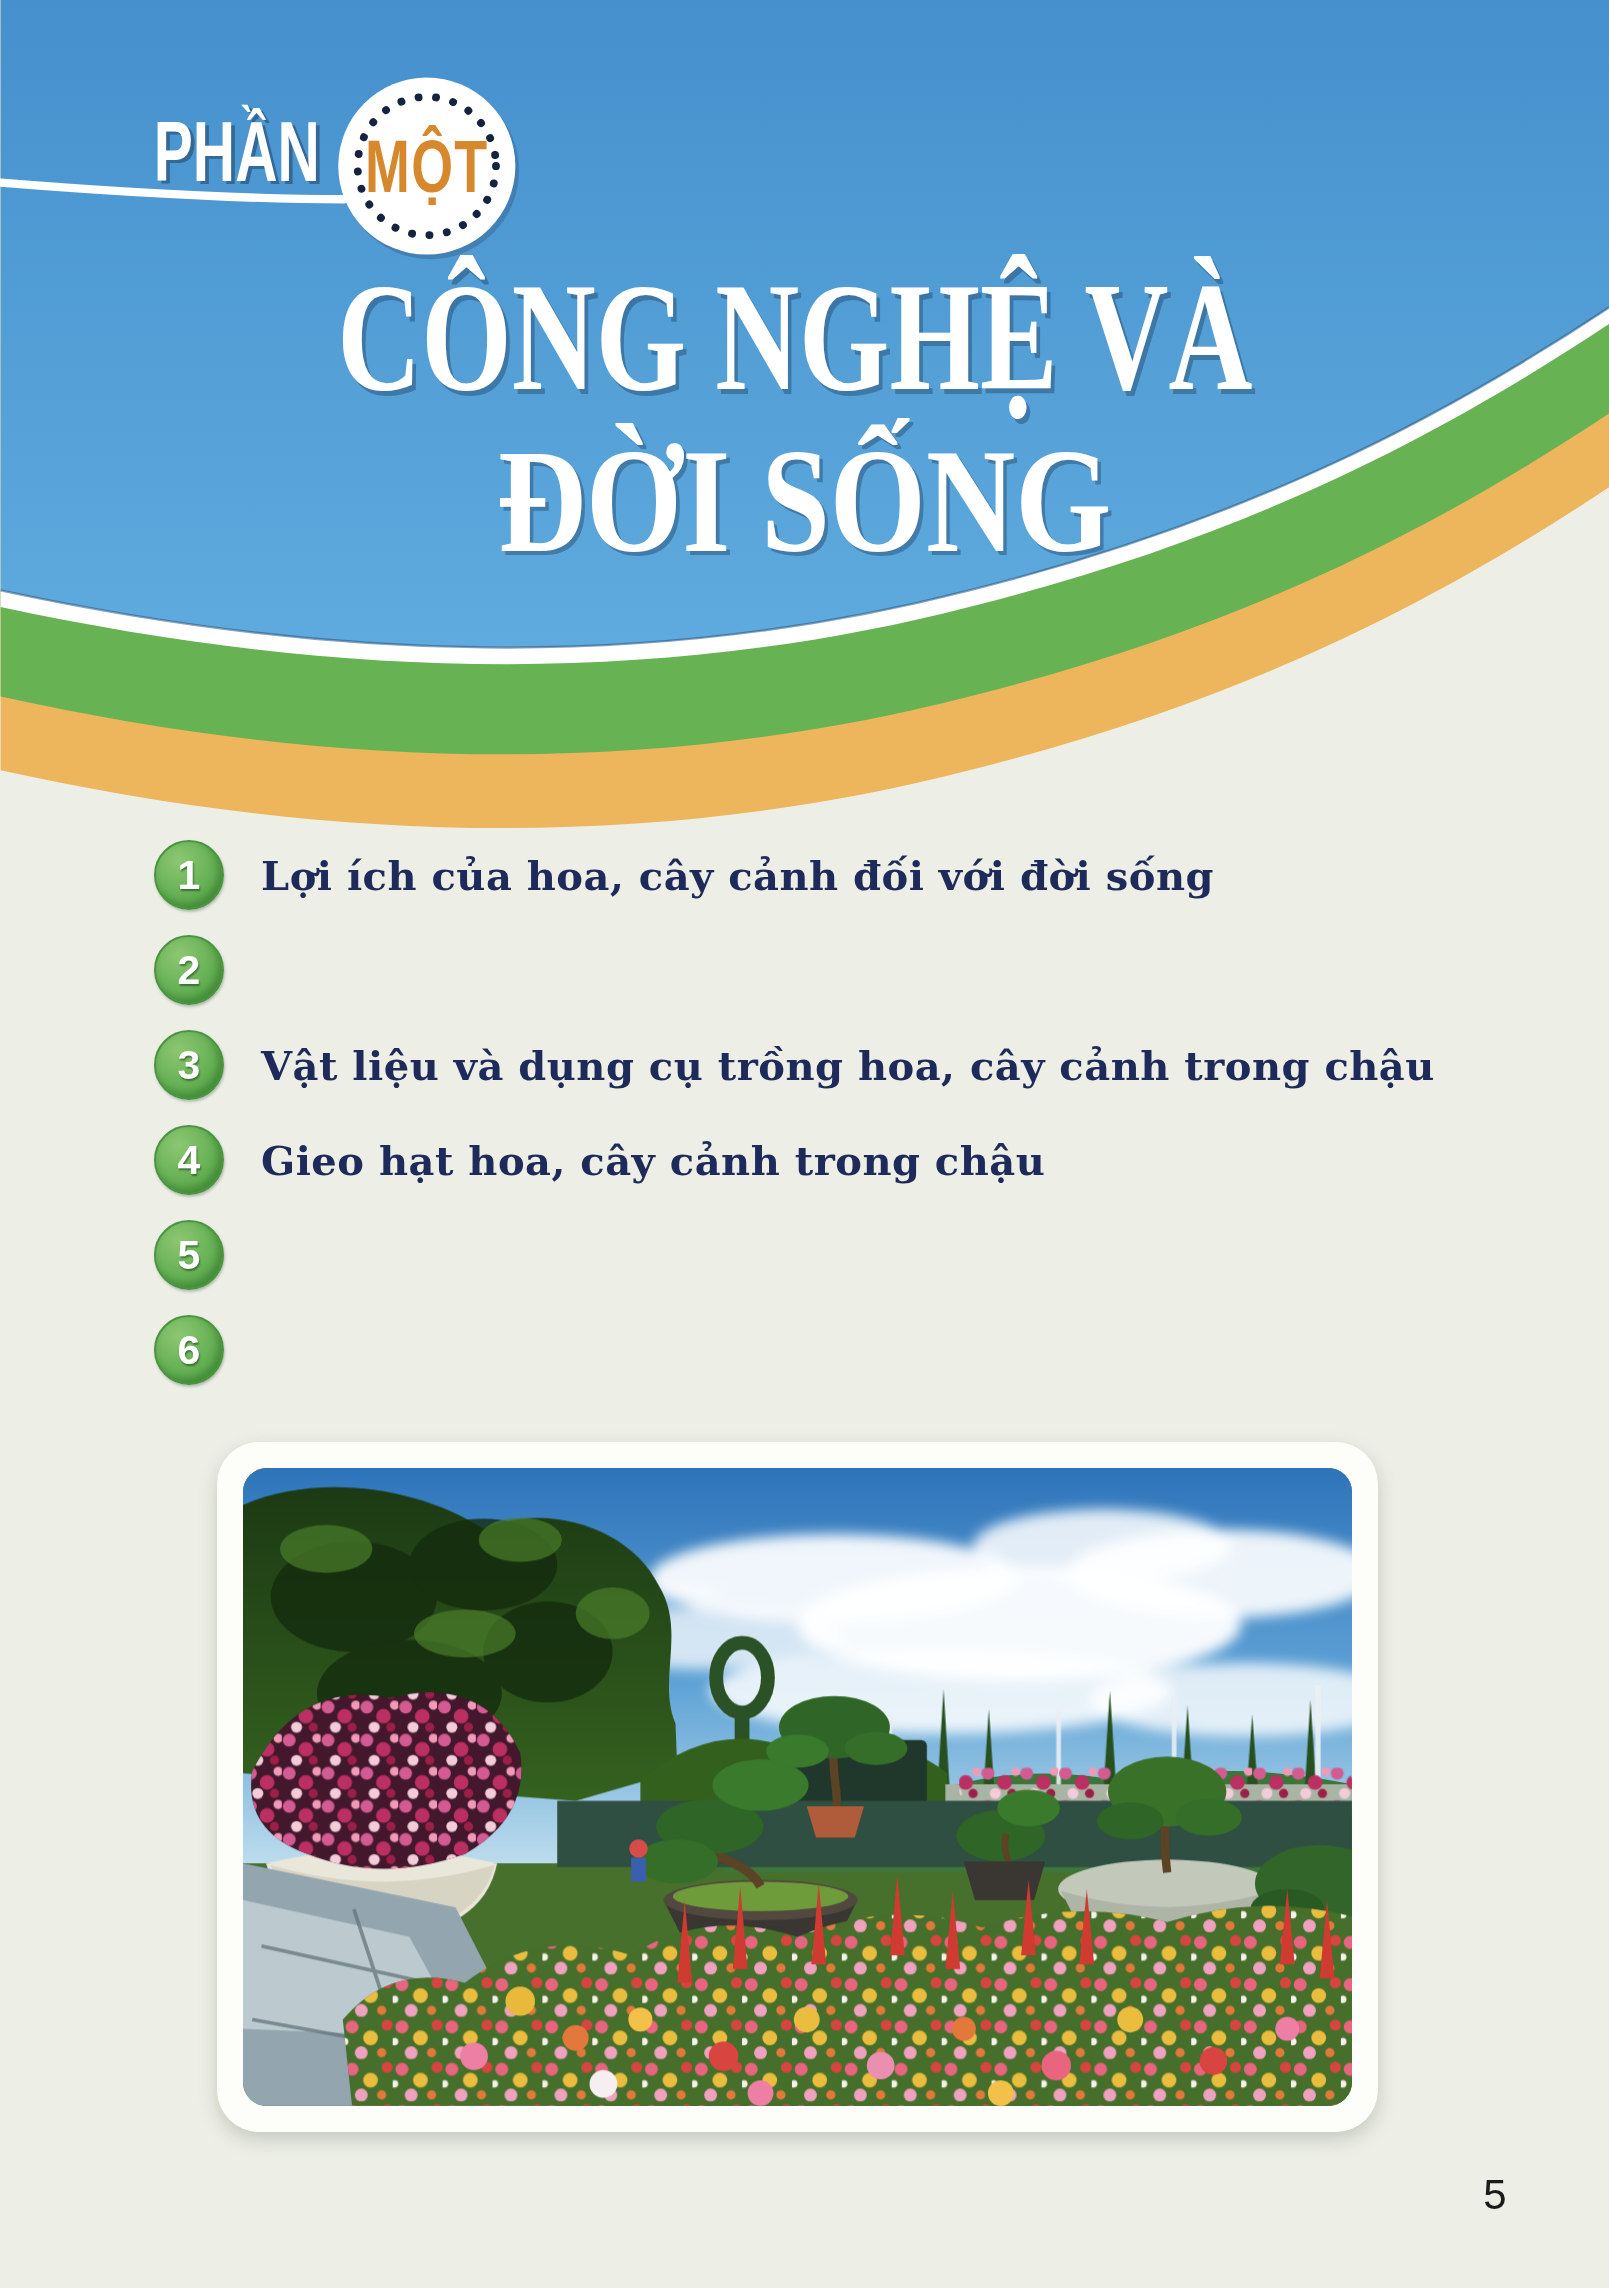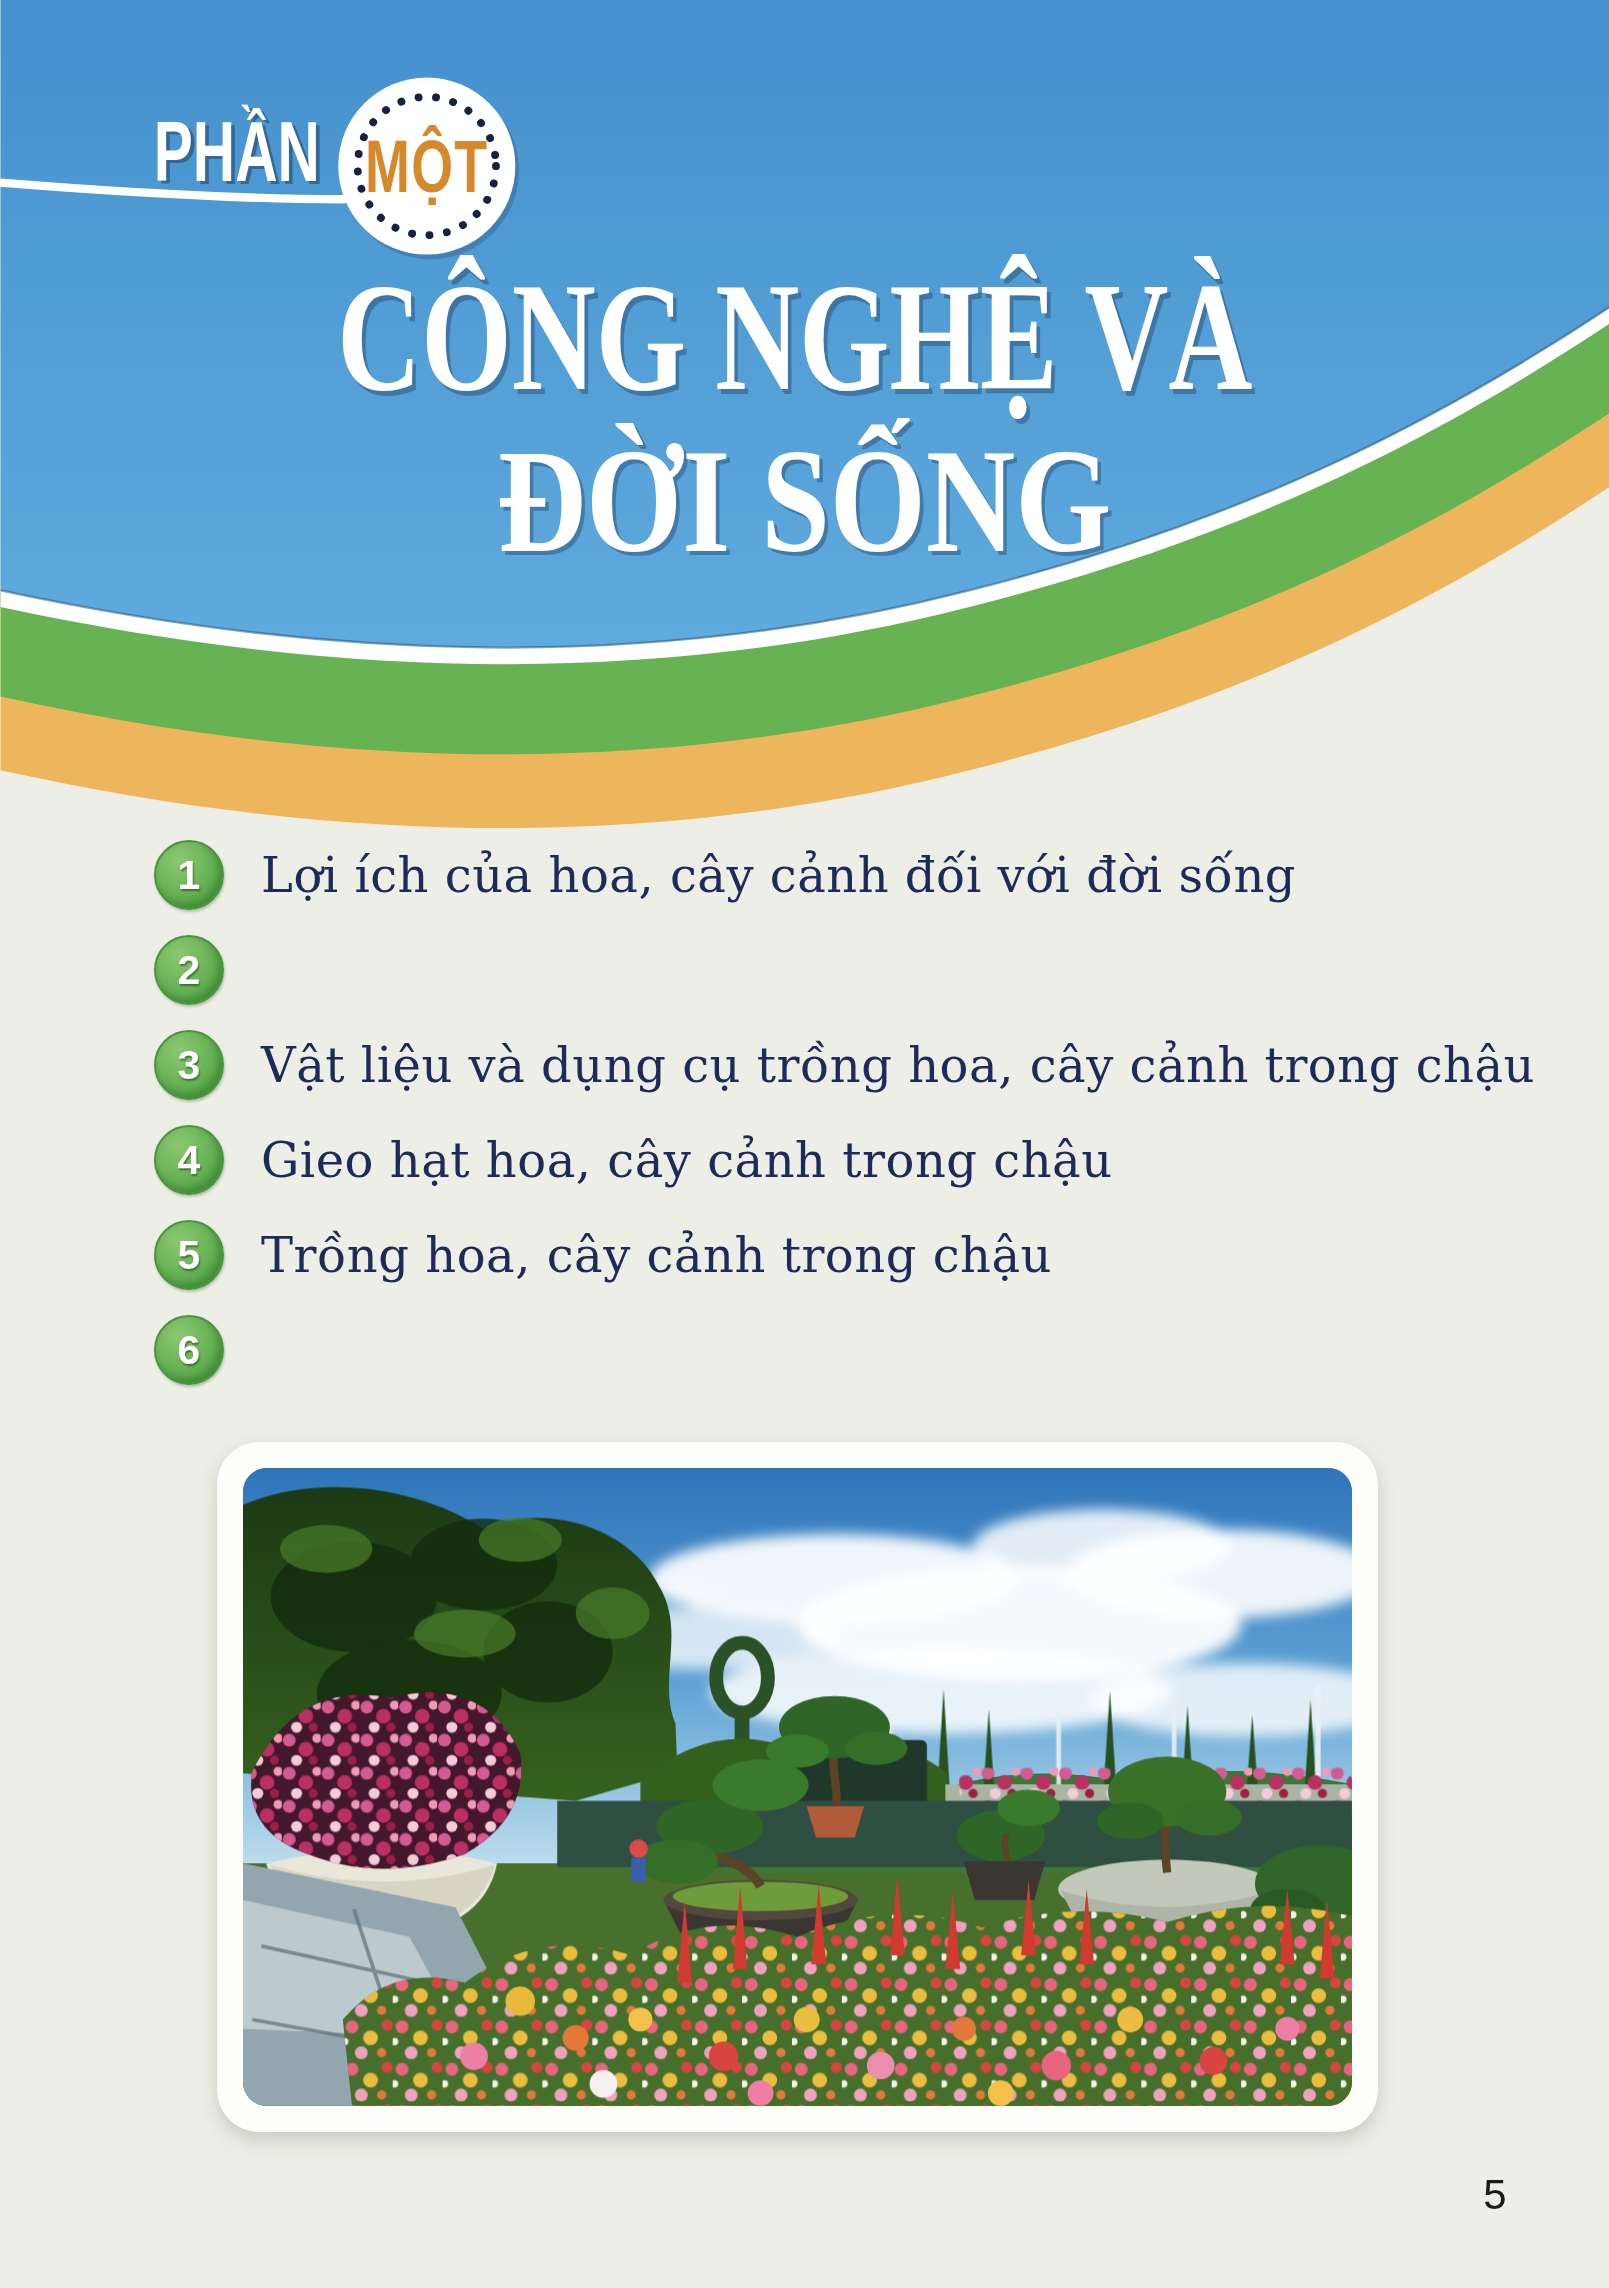--- a/index.html
+++ b/index.html
@@ -24,21 +24,21 @@
     border:2.8px solid #4a9440;box-sizing:border-box;
     box-shadow:inset -3.7px -4.6px 7.4px rgba(25,85,25,.35), 0.9px 1.8px 2.8px rgba(60,90,60,.35);
     color:#ffffff;font-weight:bold;font-size:41px;
     display:flex;align-items:center;justify-content:center;
     text-shadow:0.9px 1.8px 1.8px rgba(20,60,20,.55);
     font-family:"Liberation Sans",sans-serif;
   }
   .toc-label{
     margin-left:37px;
     font-family:"DejaVu Serif","Liberation Serif",serif;
-    font-weight:normal;font-size:48px;color:#1d2a5a;
+    font-weight:bold;font-size:40px;color:#1d2a5a;
     letter-spacing:0.5px;white-space:nowrap;
   }
   
   .photo-frame{
     position:absolute;left:217px;top:1442px;width:1161px;height:690px;
     background:#fdfdfa;border-radius:42px;box-sizing:border-box;padding:26px;
     box-shadow:0 7.4px 18.5px rgba(100,110,88,.28);
   }
   .photo-inner{
     width:100%;height:100%;border-radius:24px;overflow:hidden;background:#47702c;
@@ -105,21 +105,20 @@
     <div class="toc-item">
       <span class="toc-num">3</span>
       <span class="toc-label">Vật liệu và dụng cụ trồng hoa, cây cảnh trong chậu</span>
     </div>
     <div class="toc-item">
       <span class="toc-num">4</span>
       <span class="toc-label">Gieo hạt hoa, cây cảnh trong chậu</span>
     </div>
     <div class="toc-item">
       <span class="toc-num">5</span>
-      <span class="toc-label">Trồng hoa, cây cảnh trong chậu</span>
     </div>
     <div class="toc-item">
       <span class="toc-num">6</span>
     </div>
   </div>
 
   <div class="photo-frame">
     <div class="photo-inner" title="Vườn hoa, cây cảnh trong chậu dưới bầu trời xanh">
       <svg viewBox="0 0 1200 694" preserveAspectRatio="none" aria-hidden="true">
         <defs>

